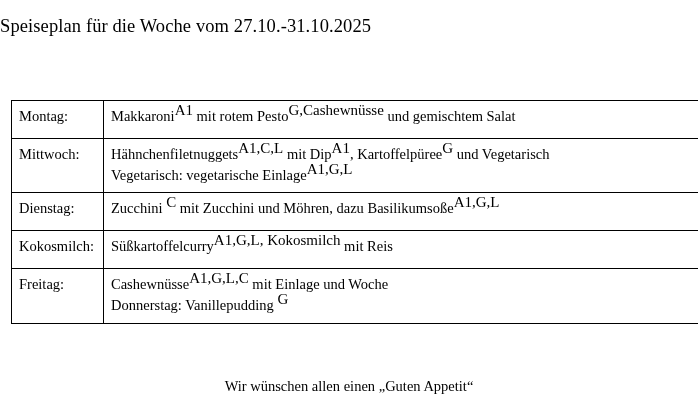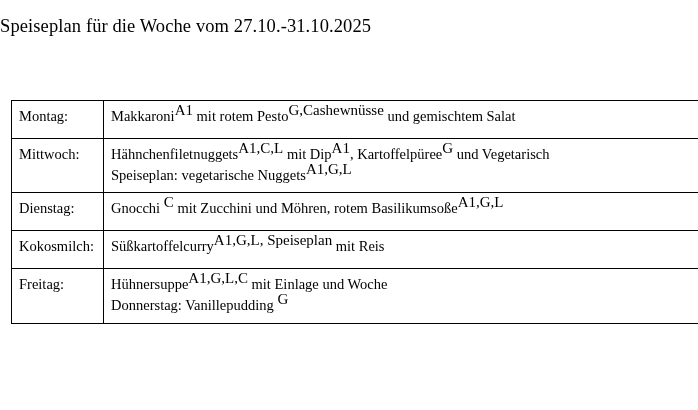--- a/index.html
+++ b/index.html
@@ -91,39 +91,40 @@
         <tr class="row-short">
           <td class="col-day">Montag:</td>
           <td class="col-meal">
             <span class="meal-line"><span>Makkaroni</span><sup>A1</sup><span> mit rotem Pesto</span><sup>G,Cashewnüsse</sup><span> und gemischtem Salat</span></span>
           </td>
         </tr>
         <tr class="row-tall">
           <td class="col-day">Mittwoch:</td>
           <td class="col-meal">
             <span class="meal-line"><span>Hähnchenfiletnuggets</span><sup>A1,C,L</sup><span> mit Dip</span><sup>A1</sup><span>, Kartoffelpüree</span><sup>G</sup><span> und Vegetarisch</span></span>
-            <span class="meal-line"><span>Speiseplan: vegetarische Nuggets</span><sup>A1,G,L</sup></span>
+            <span class="meal-line"><span>Vegetarisch: vegetarische Einlage</span><sup>A1,G,L</sup></span>
           </td>
         </tr>
         <tr class="row-short">
           <td class="col-day">Dienstag:</td>
           <td class="col-meal">
-            <span class="meal-line"><span>Gnocchi </span><sup>C</sup><span> mit Zucchini und Möhren, rotem Basilikumsoße</span><sup>A1,G,L</sup></span>
+            <span class="meal-line"><span>Zucchini </span><sup>C</sup><span> mit Zucchini und Möhren, dazu Basilikumsoße</span><sup>A1,G,L</sup></span>
           </td>
         </tr>
         <tr class="row-short">
           <td class="col-day">Kokosmilch:</td>
           <td class="col-meal">
-            <span class="meal-line"><span>Süßkartoffelcurry</span><sup>A1,G,L, Speiseplan</sup><span> mit Reis</span></span>
+            <span class="meal-line"><span>Süßkartoffelcurry</span><sup>A1,G,L, Kokosmilch</sup><span> mit Reis</span></span>
           </td>
         </tr>
         <tr class="row-tall">
           <td class="col-day">Freitag:</td>
           <td class="col-meal">
-            <span class="meal-line"><span>Hühnersuppe</span><sup>A1,G,L,C</sup><span> mit Einlage und Woche</span></span>
+            <span class="meal-line"><span>Cashewnüsse</span><sup>A1,G,L,C</sup><span> mit Einlage und Woche</span></span>
             <span class="meal-line"><span>Donnerstag: Vanillepudding </span><sup>G</sup></span>
           </td>
         </tr>
       </tbody>
   </table>
 
+  <div class="footer-note">Wir wünschen allen einen „Guten Appetit“</div>
 
 </div>
 
 </body></html>

